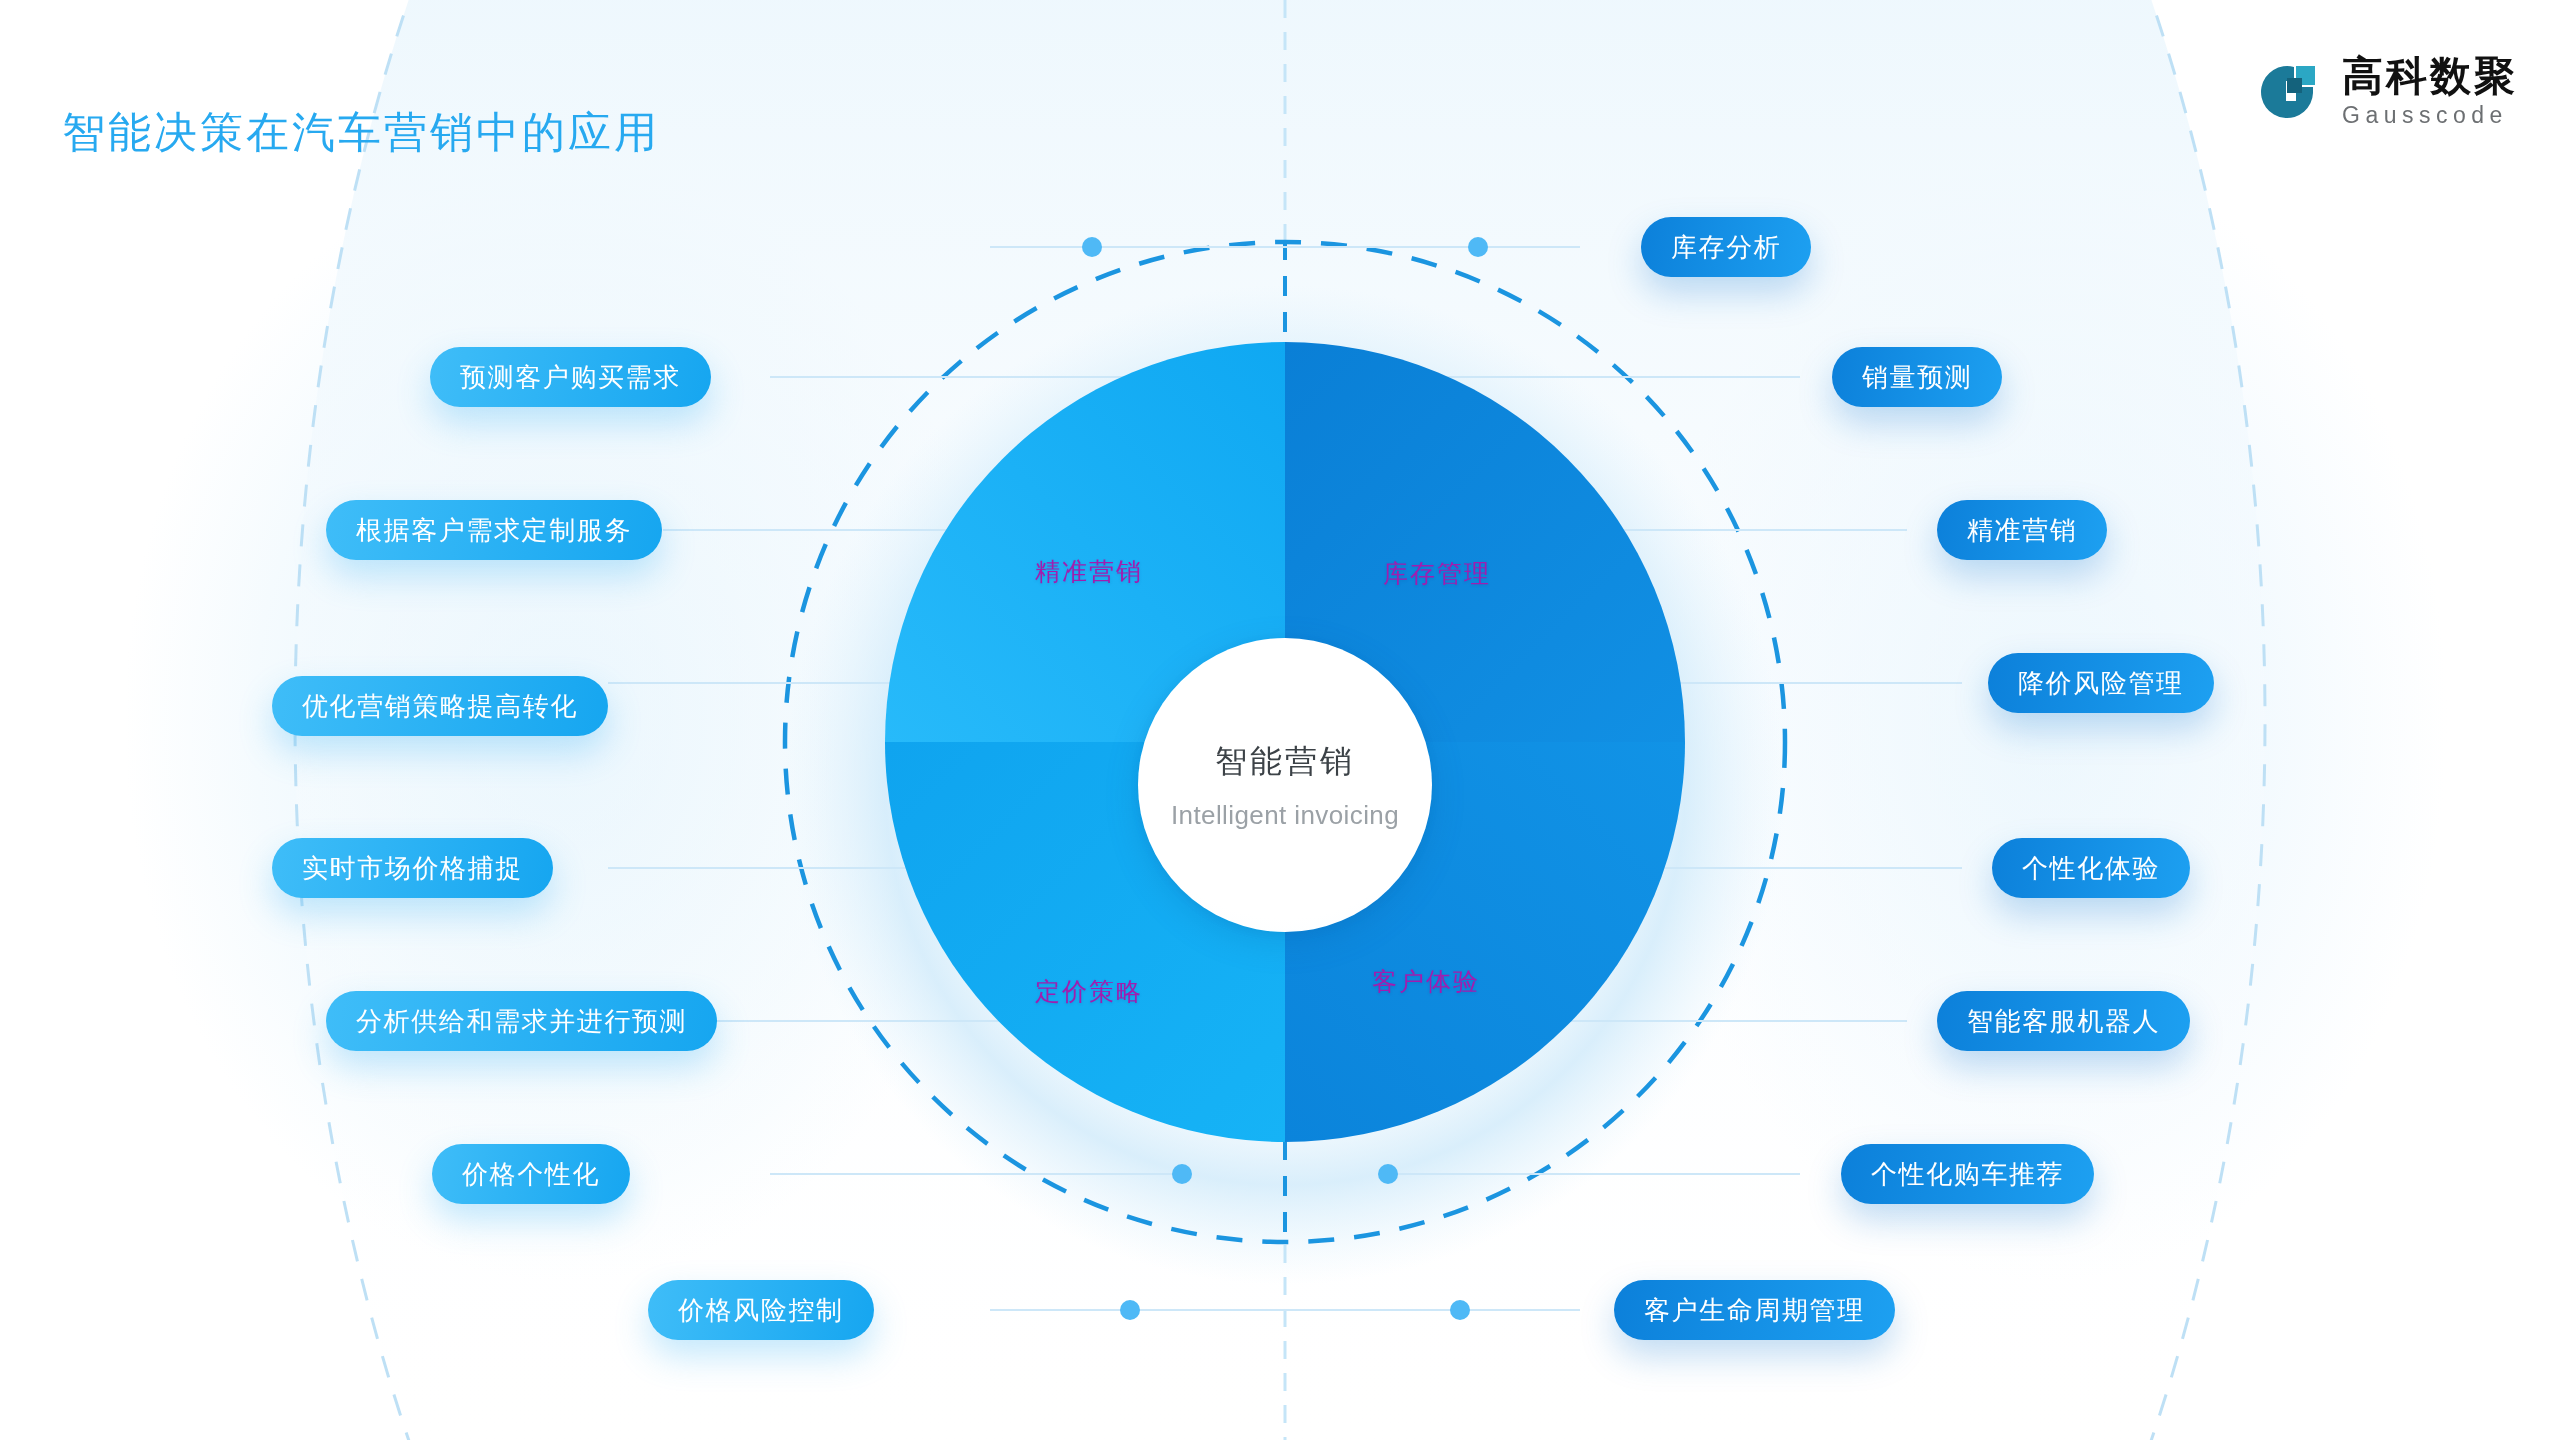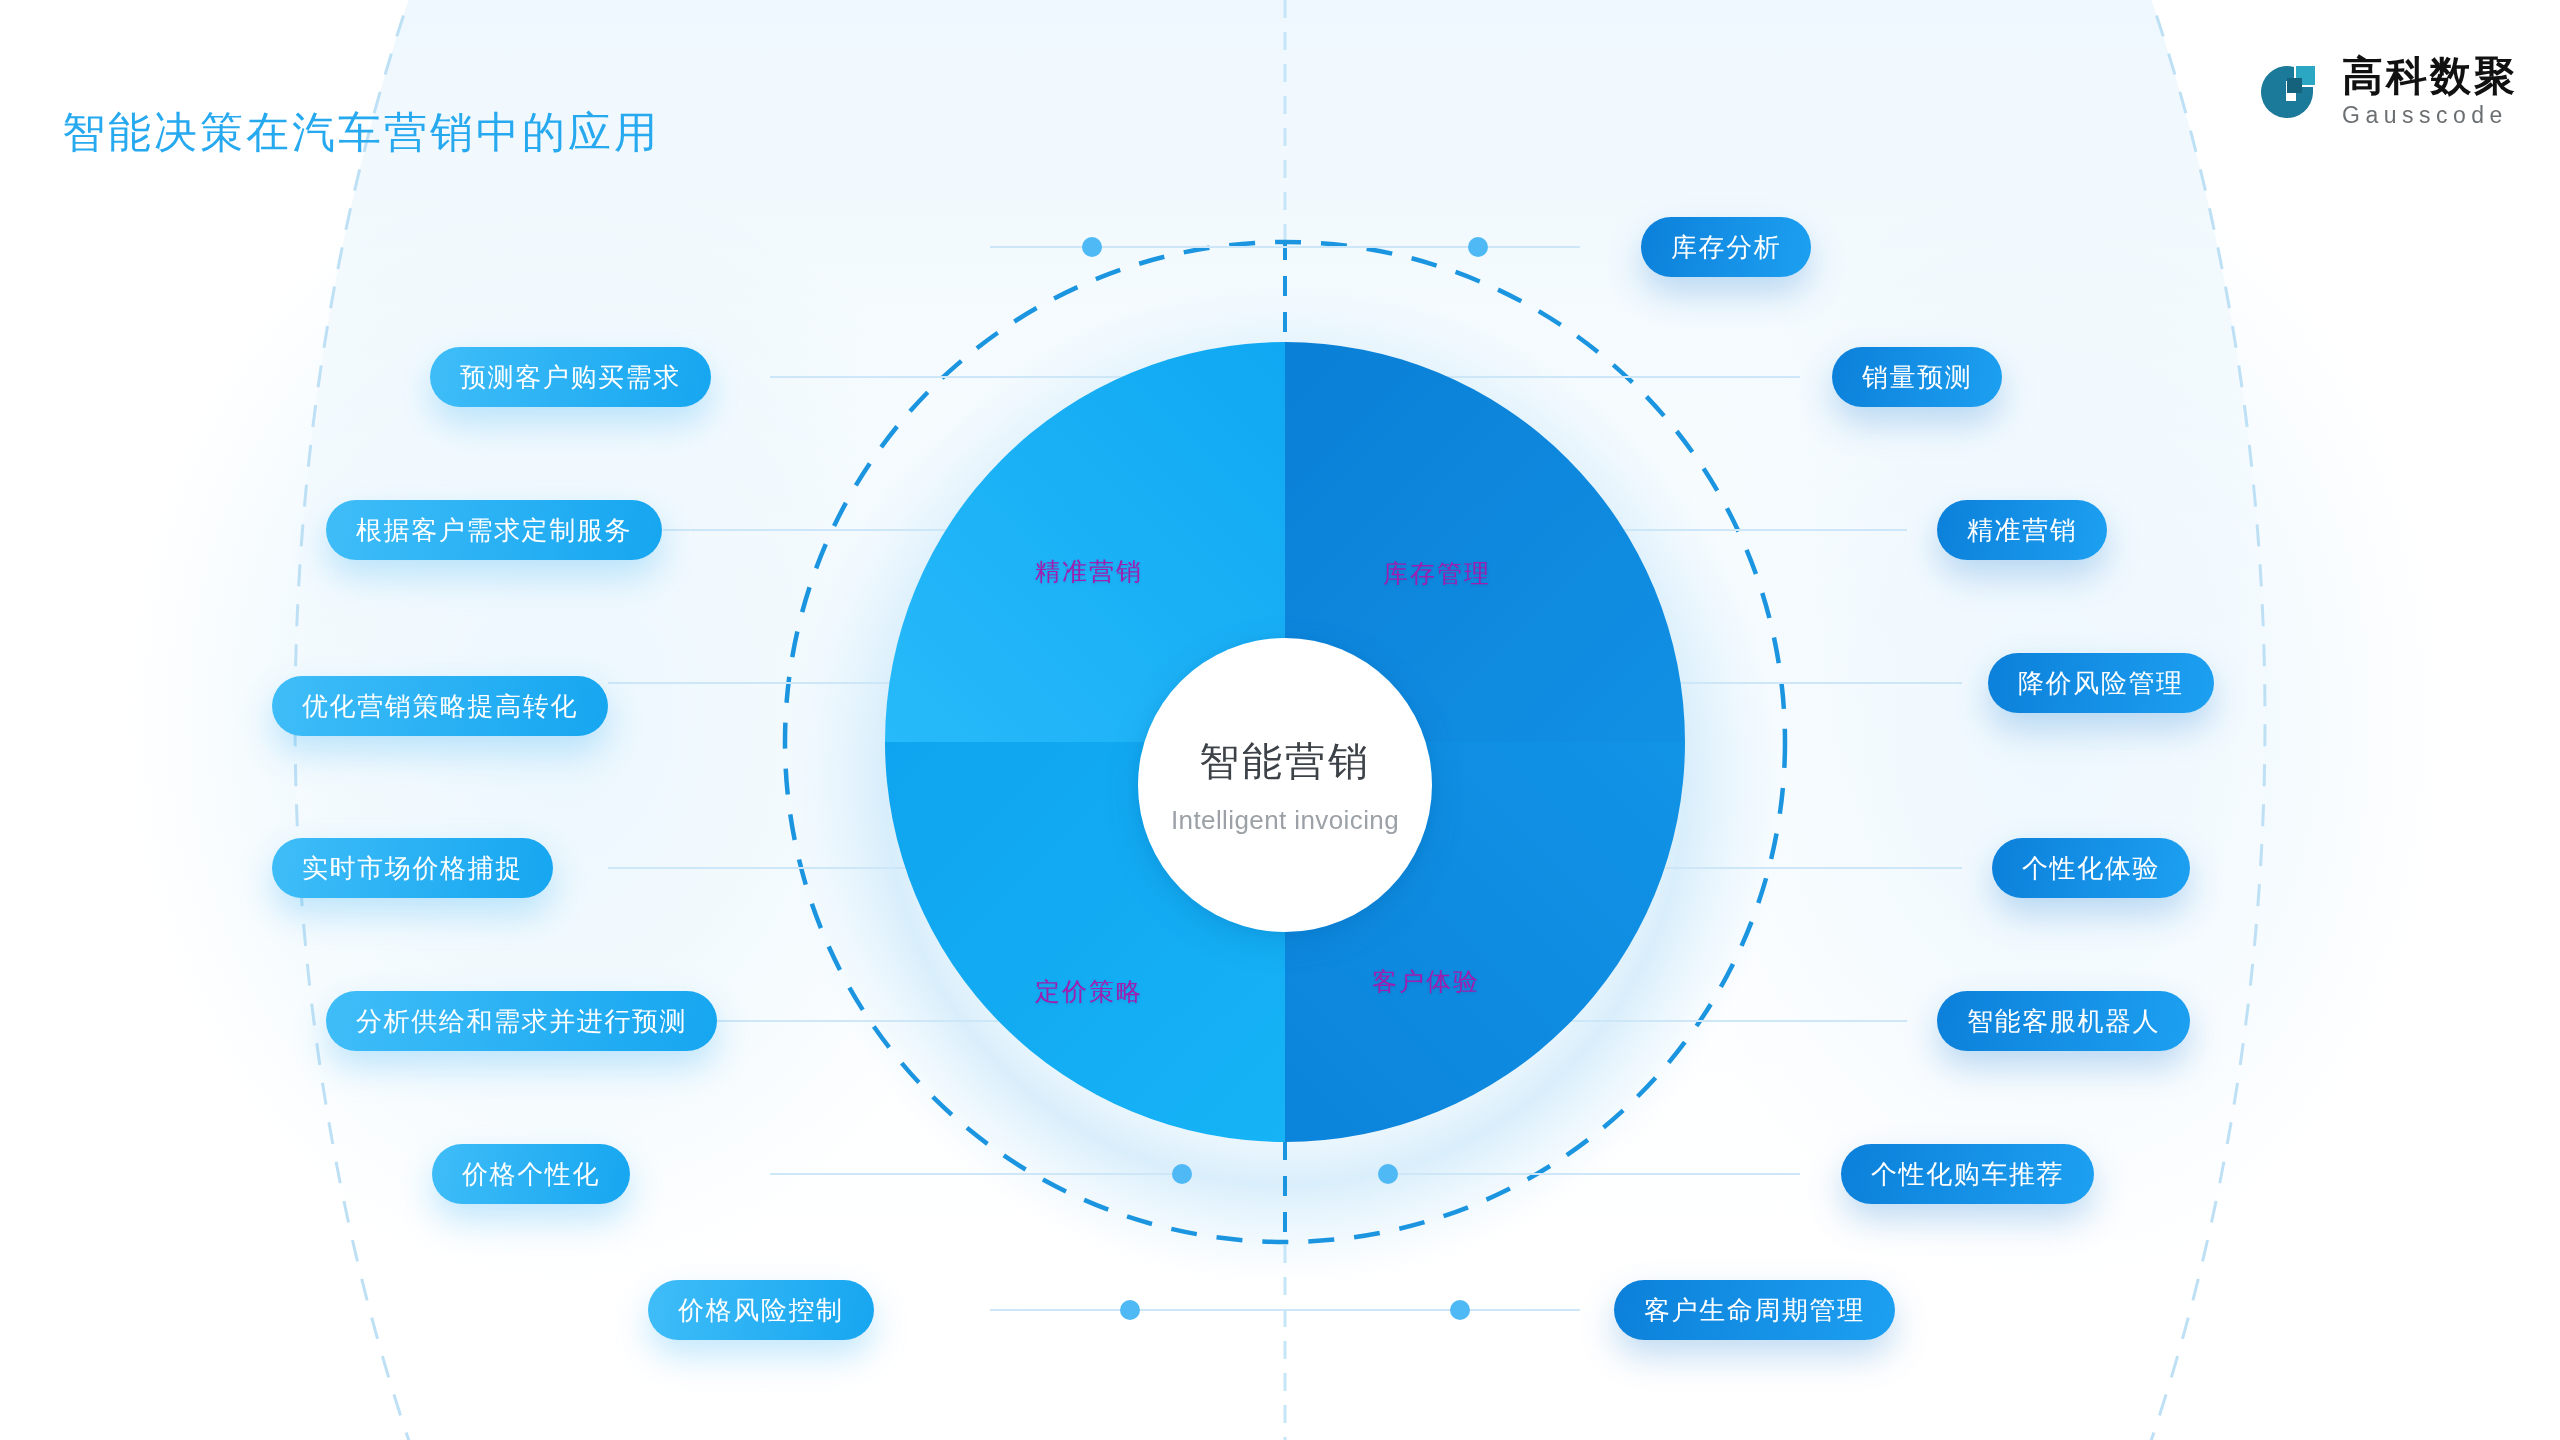--- a/index.html
+++ b/index.html
@@ -35,21 +35,21 @@
   #q-tl{left:1035px;top:535px;}
   #q-tr{left:1383px;top:537px;}
   #q-bl{left:1035px;top:955px;}
   #q-br{left:1372px;top:945px;}
 
   
   #hub{position:absolute;left:1138px;top:638px;width:294px;height:294px;border-radius:50%;
        background:radial-gradient(circle at 50% 38%, #ffffff 0%, #ffffff 72%, #f6fbfe 100%);
        box-shadow:0 10px 34px rgba(12,90,160,.20), 0 2px 8px rgba(12,90,160,.10);
        display:flex;flex-direction:column;align-items:center;justify-content:center;}
-  #hub .cn{font-size:40px;color:#3c4247;letter-spacing:3px;font-family:Liberation Serif, serif;}
+  #hub .cn{font-size:32px;color:#3c4247;letter-spacing:3px;font-family:Liberation Serif, serif;}
   #hub .en{font-size:26px;color:#9ba1a6;letter-spacing:.4px;margin-top:16px;}
 
   
   .pill{position:absolute;height:60px;border-radius:30px;display:flex;align-items:center;
         justify-content:center;color:#fff;font-size:26px;letter-spacing:1.6px;white-space:nowrap;
         padding:0 30px;box-sizing:border-box;}
   .pill.left{background:linear-gradient(100deg,#3FBDF8 0%,#16A6F0 100%);
              box-shadow:0 16px 34px rgba(60,180,245,.30);}
   .pill.right{background:linear-gradient(100deg,#0C80DA 0%,#1DA0F1 100%);
               box-shadow:0 16px 34px rgba(20,120,210,.26);}

